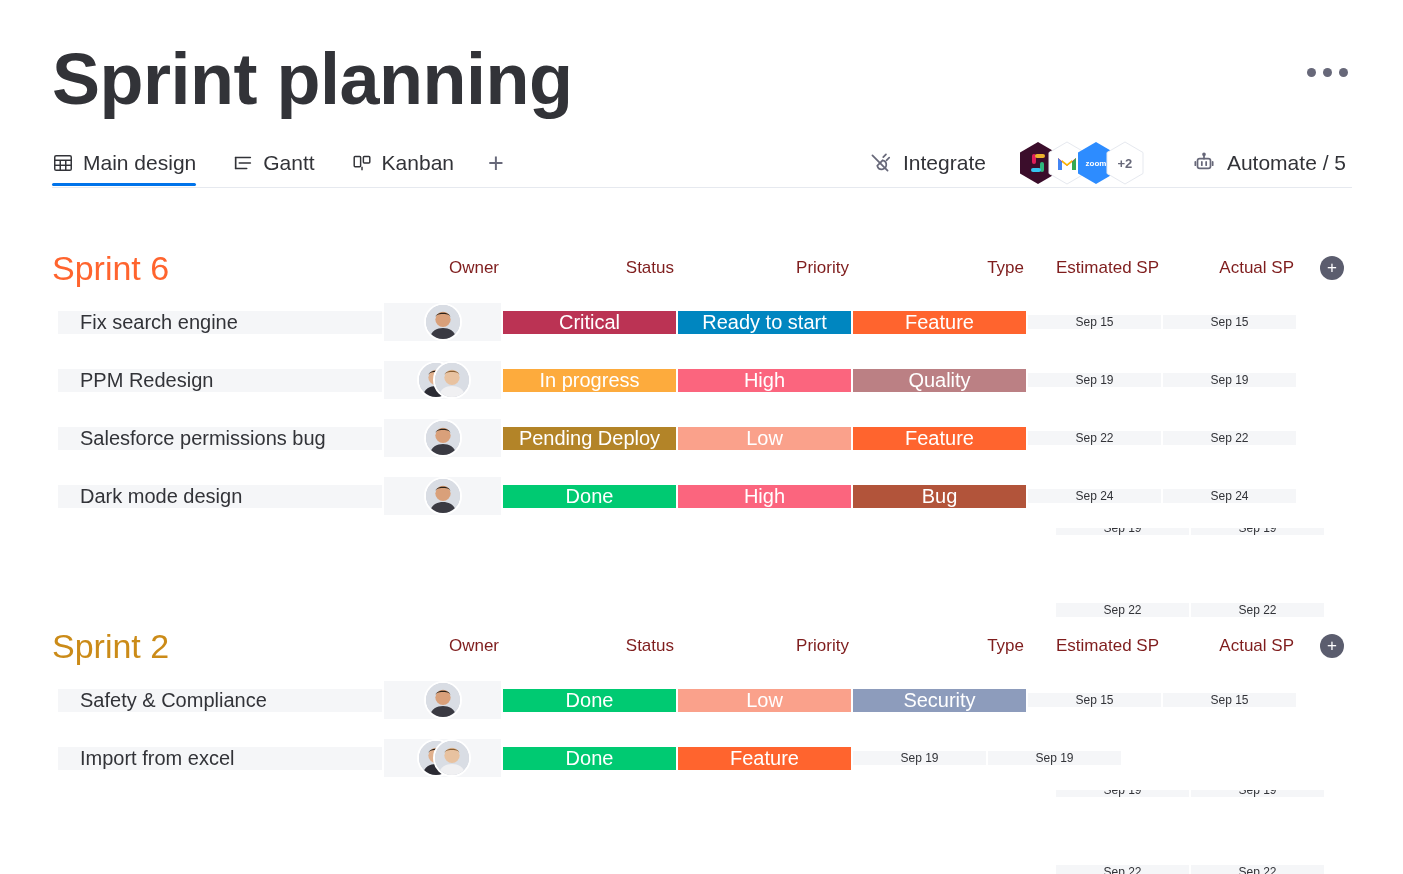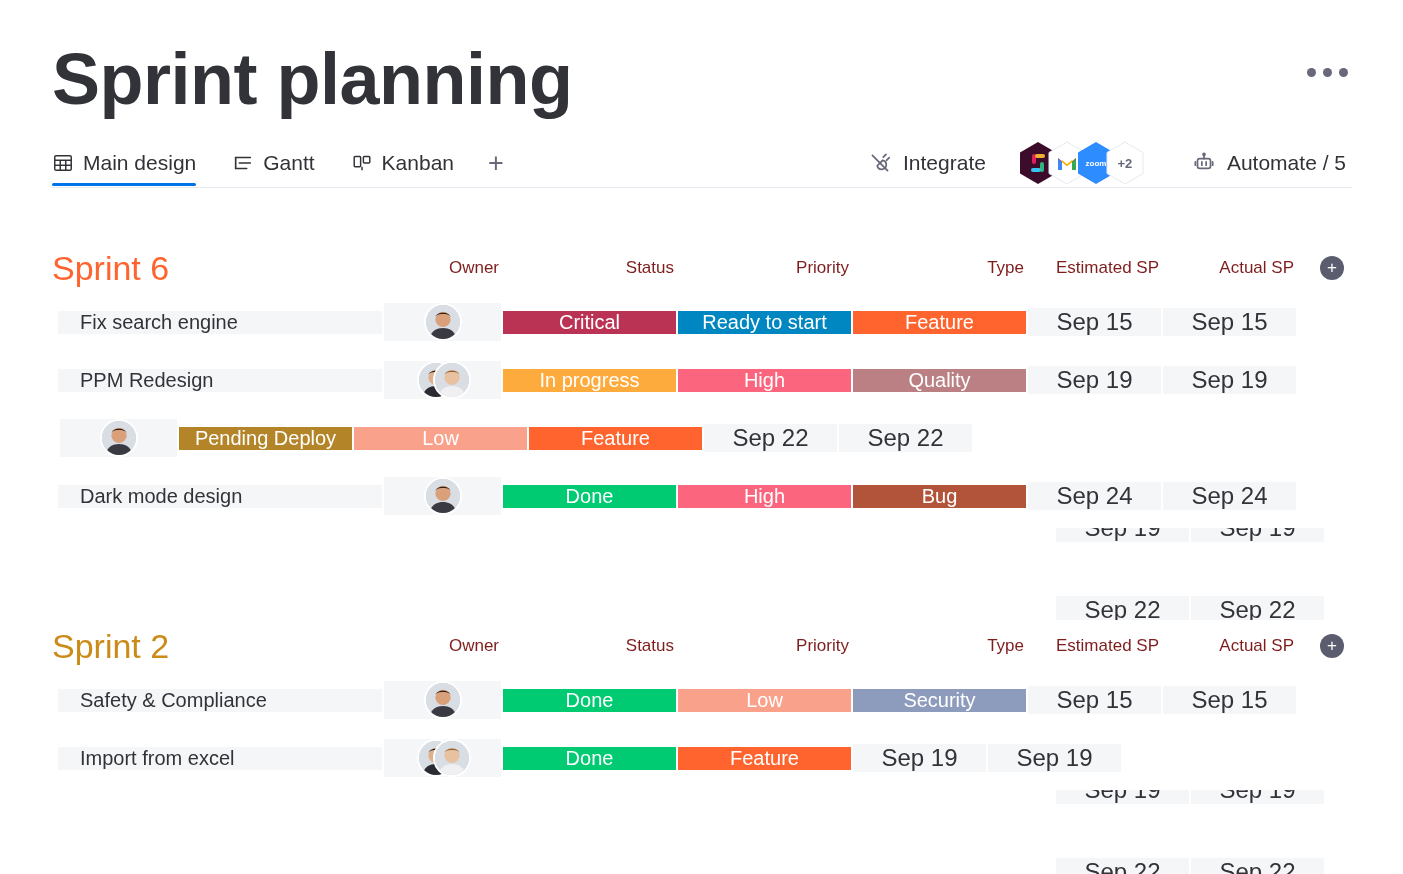--- a/index.html
+++ b/index.html
@@ -98,21 +98,21 @@
     display: flex; align-items: center; justify-content: center;
   }
   .cell-color {
     width: 173px; flex: none; margin-left: 2px;
     display: flex; align-items: center; justify-content: center;
     color: #fff; font-size: 20px; white-space: nowrap; overflow: hidden;
   }
   .cell-date {
     width: 133px; flex: none; background: #f5f6f8; margin-left: 2px;
     display: flex; align-items: center; justify-content: center;
-    font-size: 24px; color: #323338;
+    font-size: 12px; color: #323338;
   }
   .cell-empty { width: 45px; flex: none; background: #f5f6f8; margin-left: 2px; }
 
   
   .avatar { width: 38px; height: 38px; border-radius: 50%; position: relative; overflow: visible; }
   .avatar .a1, .avatar .a2 {
     position: absolute; top: 0; width: 38px; height: 38px; border-radius: 50%;
     overflow: hidden; border: 2px solid #fff; background: #cfd3dc;
   }
   .avatar.single .a1 { left: 0; }
@@ -310,20 +310,21 @@
             </div>
             <div class="cell-color" style="background: rgb(253, 171, 61);">In progress</div>
             <div class="cell-color" style="background: rgb(251, 101, 126);">High</div>
             <div class="cell-color" style="background: rgb(187, 128, 132);">Quality</div>
             <div class="cell-date">Sep 19</div>
             <div class="cell-date">Sep 19</div>
             <div class="cell-empty"></div>
           </div>
           <div class="row">
             <div class="accent"></div>
+            <div class="cell-name">Salesforce permissions bug</div>
             <div class="cell-owner">
               <div class="avatar single">
                 <div class="a1">
                   <svg viewBox="0 0 40 40">
                     <rect width="40" height="40" fill="#d9dde4"></rect>
                     <path d="M4 40 C6 30 13 27 20 27 C27 27 34 30 36 40 Z" fill="#3a3a42"></path>
                     <circle cx="20" cy="17" r="9" fill="#d9a07a"></circle>
                     <path d="M11 15 C11 7 29 7 29 15 C29 12 26 10.5 20 10.5 C14 10.5 11 12 11 15 Z" fill="#2b2218"></path>
                   </svg>
                 </div>

